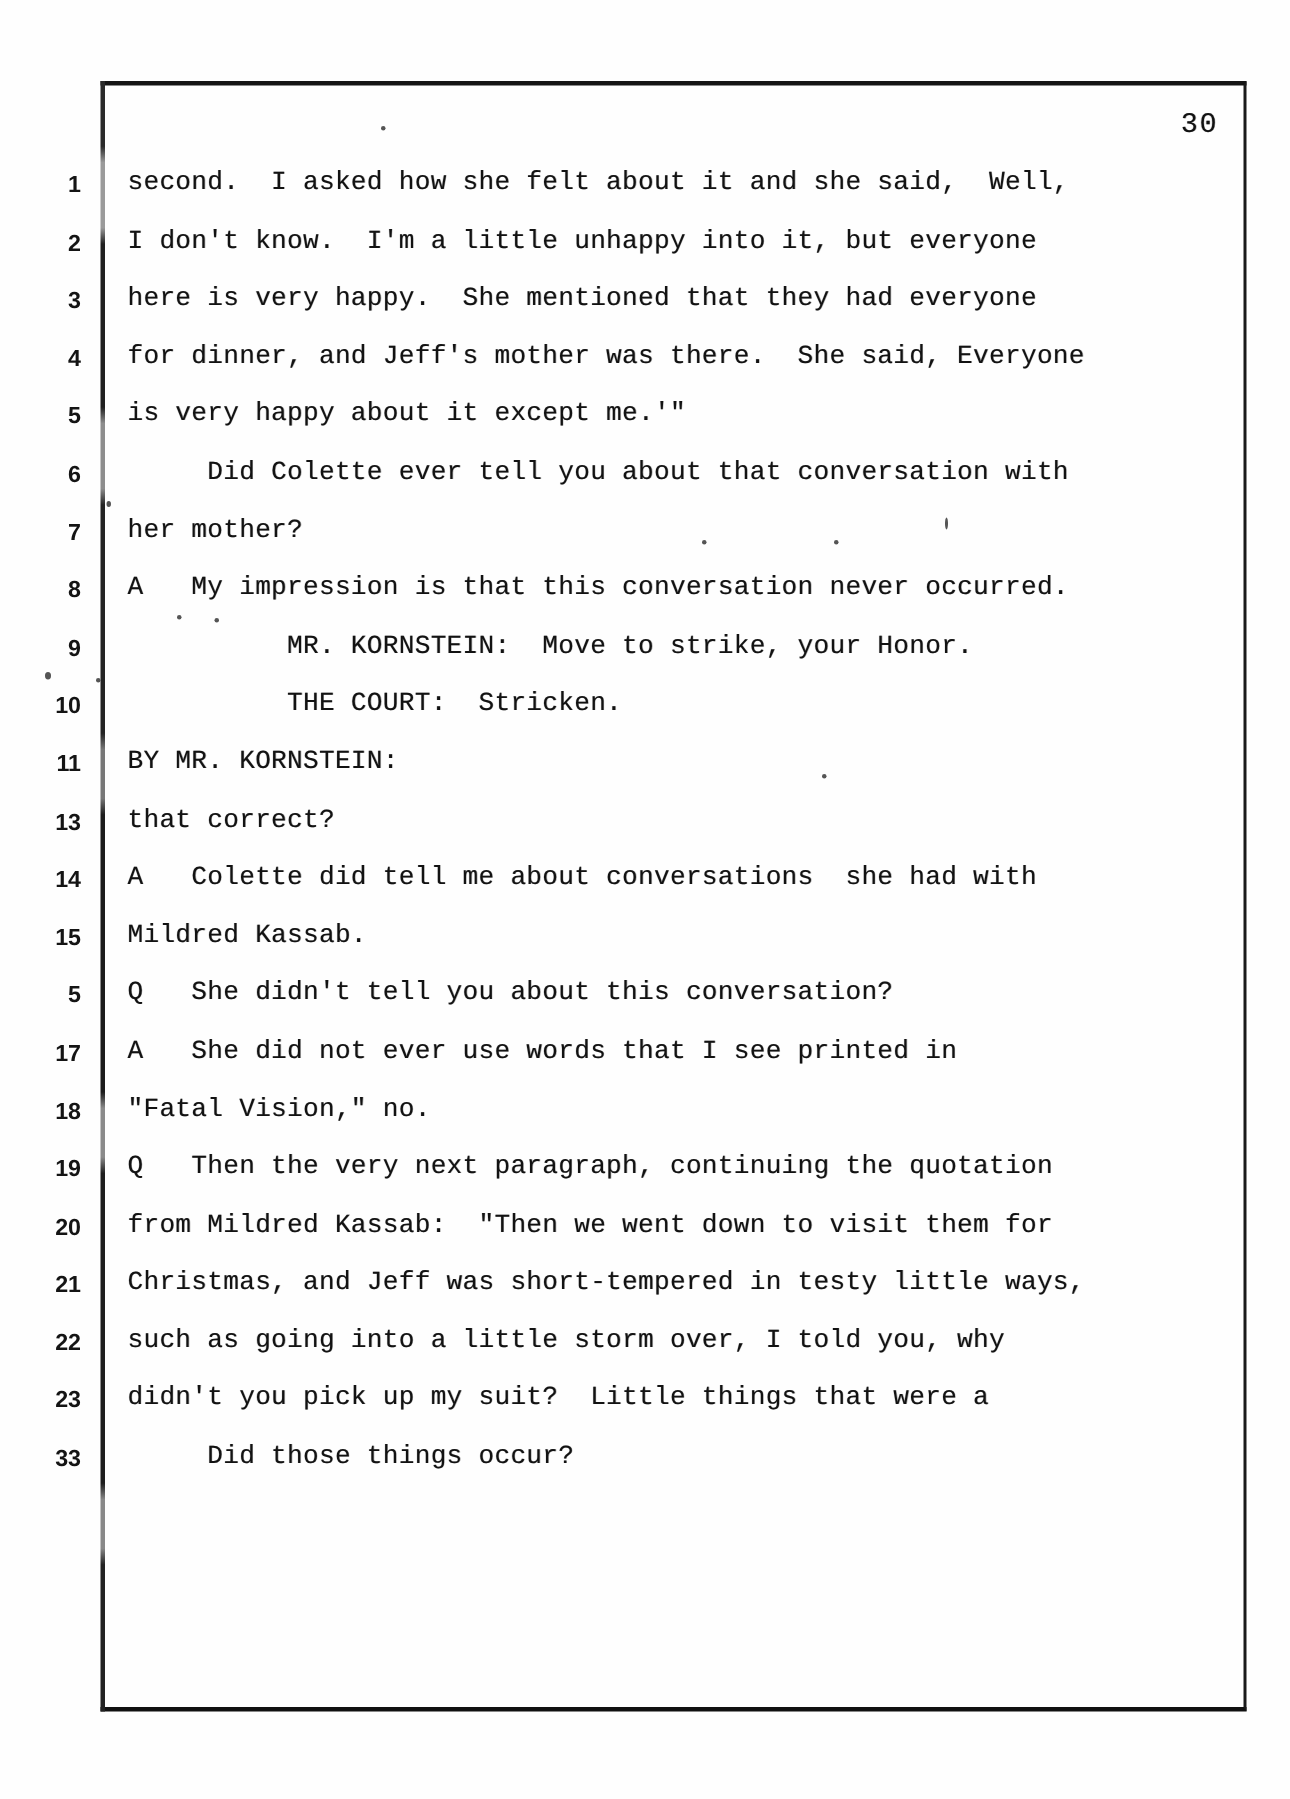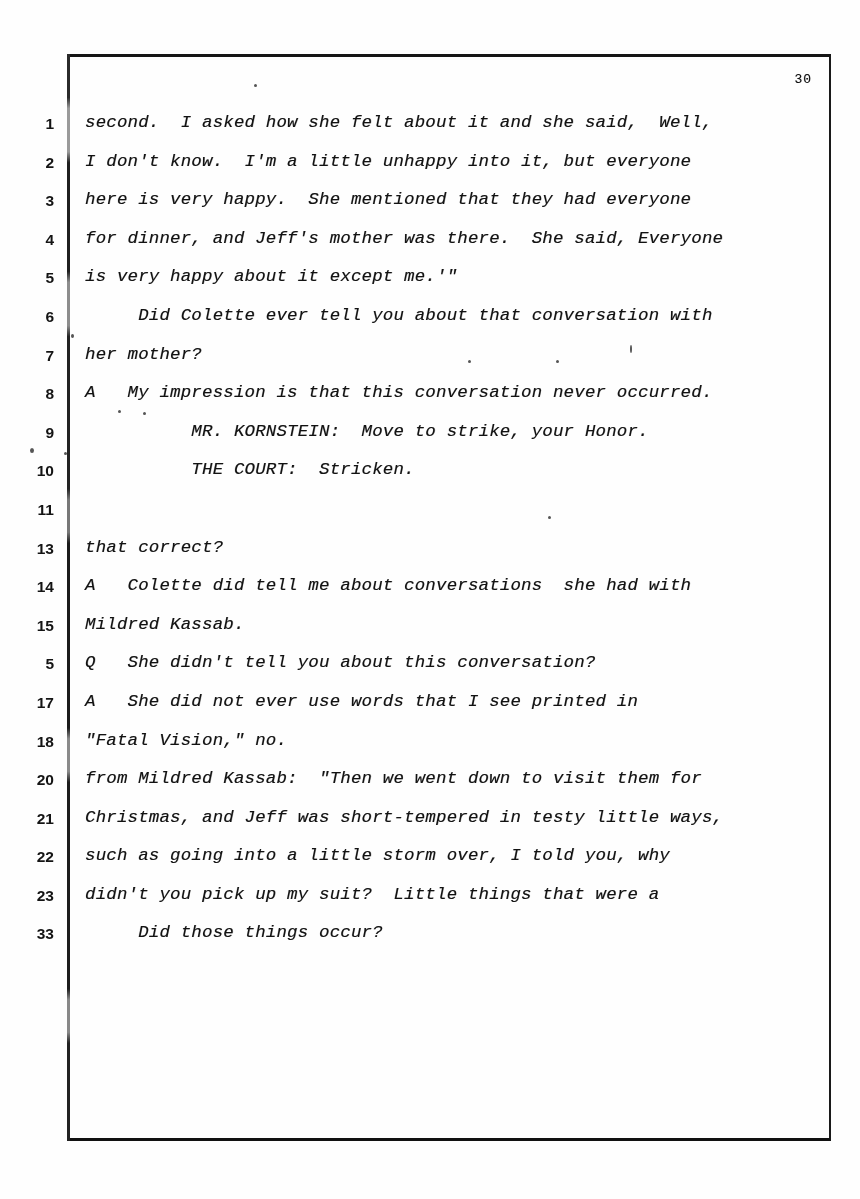--- a/index.html
+++ b/index.html
@@ -60,21 +60,21 @@
       #888 87%, #888 90%,
       #222 91%, #222 100%
     );
   }
 
   
   #page-number {
     position: absolute;
     right: 48px;
     top: 72px;
-    font-size: 13px;
+    font-size: 19px;
     letter-spacing: 1px;
     color: #111;
     font-family: "Liberation Mono", "DejaVu Sans Mono", monospace;
   }
 
   
   .speck {
     position: absolute;
     background: #555;
     border-radius: 50%;
@@ -107,21 +107,20 @@
   .line-text {
     position: absolute;
     left: 85px;
     top: 0;
     font-size: 17.4px;
     line-height: 24px;
     color: #121212;
     letter-spacing: 0.2px;
     white-space: pre;
     font-family: "Liberation Mono", "DejaVu Sans Mono", monospace;
-    font-style: italic;
   }
   
   .line-text, #page-number {
     text-shadow: 0.4px 0 0 rgba(0,0,0,0.30), -0.35px 0 0 rgba(0,0,0,0.16);
   }
 </style>
 </head>
 <body>
 
 <div id="page-sheet">
@@ -146,27 +145,28 @@
       <div class="tr-line"><span class="line-num">1</span><span class="line-text">second.  I asked how she felt about it and she said,  Well,</span></div>
       <div class="tr-line"><span class="line-num">2</span><span class="line-text">I don't know.  I'm a little unhappy into it, but everyone</span></div>
       <div class="tr-line"><span class="line-num">3</span><span class="line-text">here is very happy.  She mentioned that they had everyone</span></div>
       <div class="tr-line"><span class="line-num">4</span><span class="line-text">for dinner, and Jeff's mother was there.  She said, Everyone</span></div>
       <div class="tr-line"><span class="line-num">5</span><span class="line-text">is very happy about it except me.'"</span></div>
       <div class="tr-line"><span class="line-num">6</span><span class="line-text">     Did Colette ever tell you about that conversation with</span></div>
       <div class="tr-line"><span class="line-num">7</span><span class="line-text">her mother?</span></div>
       <div class="tr-line"><span class="line-num">8</span><span class="line-text">A   My impression is that this conversation never occurred.</span></div>
       <div class="tr-line"><span class="line-num">9</span><span class="line-text">          MR. KORNSTEIN:  Move to strike, your Honor.</span></div>
       <div class="tr-line"><span class="line-num">10</span><span class="line-text">          THE COURT:  Stricken.</span></div>
-      <div class="tr-line"><span class="line-num">11</span></div>
+      <div class="tr-line"><span class="line-num">11</span><span class="line-text">BY MR. KORNSTEIN:</span></div>
       <div class="tr-line"><span class="line-num">13</span><span class="line-text">that correct?</span></div>
       <div class="tr-line"><span class="line-num">14</span><span class="line-text">A   Colette did tell me about conversations  she had with</span></div>
       <div class="tr-line"><span class="line-num">15</span><span class="line-text">Mildred Kassab.</span></div>
       <div class="tr-line"><span class="line-num">5</span><span class="line-text">Q   She didn't tell you about this conversation?</span></div>
       <div class="tr-line"><span class="line-num">17</span><span class="line-text">A   She did not ever use words that I see printed in</span></div>
       <div class="tr-line"><span class="line-num">18</span><span class="line-text">"Fatal Vision," no.</span></div>
+      <div class="tr-line"><span class="line-num">19</span><span class="line-text">Q   Then the very next paragraph, continuing the quotation</span></div>
       <div class="tr-line"><span class="line-num">20</span><span class="line-text">from Mildred Kassab:  "Then we went down to visit them for</span></div>
       <div class="tr-line"><span class="line-num">21</span><span class="line-text">Christmas, and Jeff was short-tempered in testy little ways,</span></div>
       <div class="tr-line"><span class="line-num">22</span><span class="line-text">such as going into a little storm over, I told you, why</span></div>
       <div class="tr-line"><span class="line-num">23</span><span class="line-text">didn't you pick up my suit?  Little things that were a</span></div>
       <div class="tr-line"><span class="line-num">33</span><span class="line-text">     Did those things occur?</span></div>
     </div>
 
 </div>
 
 </body></html>

